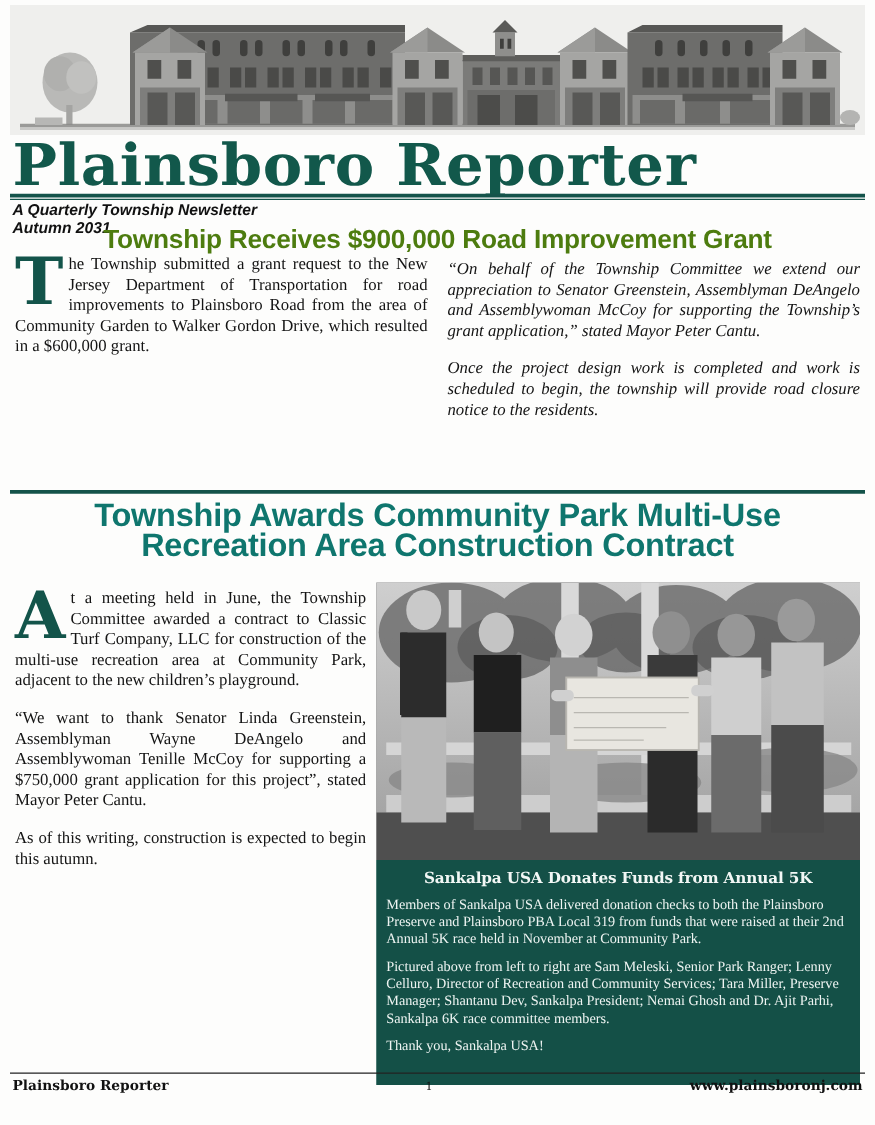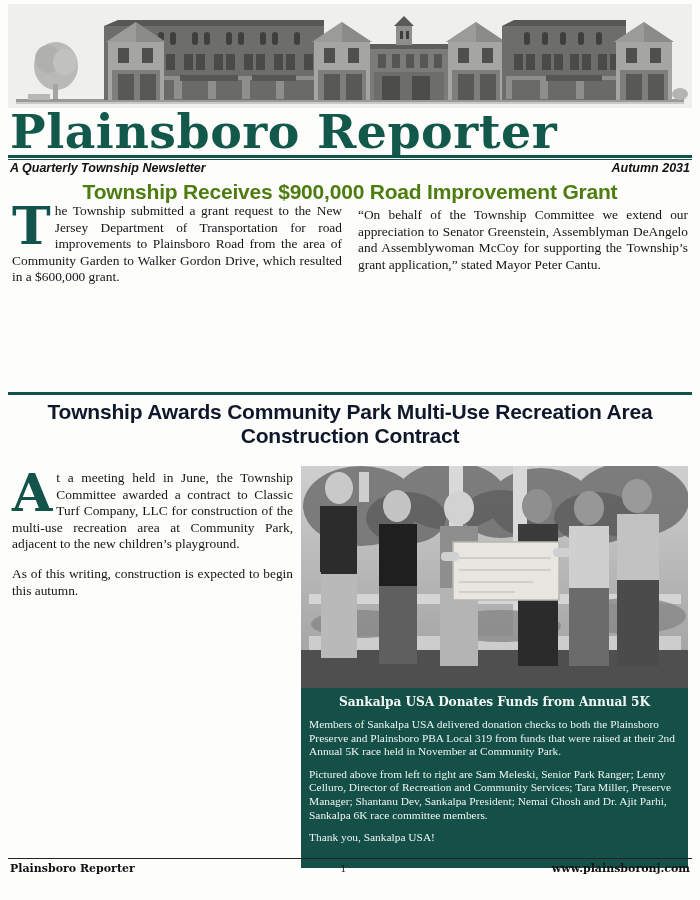--- a/index.html
+++ b/index.html
@@ -57,51 +57,53 @@
 
   
   .subbar {
     position: absolute;
     left: 10px; top: 161px; width: 680px;
     display: flex; justify-content: space-between; align-items: baseline;
     font-family: "Liberation Sans", sans-serif;
     font-weight: 700; font-style: italic;
     font-size: 12.5px;
     color: #111;
+    flex-direction: column;
   }
 
   
   .headline-1 {
     position: absolute; left: 10px; top: 180px; width: 680px;
     text-align: center;
     font-family: "Liberation Sans", sans-serif;
     font-weight: 700;
     font-size: 21px;
     color: #4d7c0f;
     letter-spacing: -0.2px;
   }
   .headline-2 {
     position: absolute; left: 14px; top: 400px; width: 672px;
     text-align: center;
     font-family: "Liberation Sans", sans-serif;
     font-weight: 700;
-    font-size: 21px;
+    font-size: 26px;
     line-height: 24px;
-    color: #0f172a;
+    color: #0f766e;
     letter-spacing: -0.2px;
   }
 
   
   .art1-left {
     position: absolute; left: 12px; top: 203px;
     width: 330px;
   }
   .art1-right {
     position: absolute; left: 358px; top: 207px;
     width: 330px;
+    font-style: italic;
   }
   .body-p {
     font-family: "Liberation Serif", serif;
     font-size: 13.4px;
     line-height: 16.6px;
     text-align: justify;
     color: #141414;
     margin: 0 0 13px 0;
   }
   .body-p:last-child { margin-bottom: 0; }
@@ -352,30 +354,32 @@
   <div class="headline-1">Township Receives $900,000 Road Improvement Grant</div>
 
   <div class="art1-left">
     <p class="body-p dropcap-para">
       <span class="dropcap">T</span><span>he Township submitted a grant request to the New Jersey Department of Transportation for road improvements to Plainsboro Road from the area of Community Garden to Walker Gordon Drive, which resulted in a $600,000 grant.</span>
     </p>
   </div>
 
   <div class="art1-right">
     <p class="body-p">“On behalf of the Township Committee we extend our appreciation to Senator Greenstein, Assemblyman DeAngelo and Assemblywoman McCoy for supporting the Township’s grant application,” stated Mayor Peter Cantu.</p>
+    <p class="body-p">Once the project design work is completed and work is scheduled to begin, the township will provide road closure notice to the residents.</p>
   </div>
 
   <div class="rule-thick" style="top:392px;"></div>
 
   <div class="headline-2">Township Awards Community Park Multi-Use Recreation Area Construction Contract</div>
 
   <div class="art2-left">
     <p class="body-p dropcap-para">
       <span class="dropcap">A</span><span>t a meeting held in June, the Township Committee awarded a contract to Classic Turf Company, LLC for construction of the multi-use recreation area at Community Park, adjacent to the new children’s playground.</span>
     </p>
+    <p class="body-p">“We want to thank Senator Linda Greenstein, Assemblyman Wayne DeAngelo and Assemblywoman Tenille McCoy for supporting a $750,000 grant application for this project”, stated Mayor Peter Cantu.</p>
     <p class="body-p">As of this writing, construction is expected to begin this autumn.</p>
   </div>
 
   <div class="art2-right">
 
     <div class="photo">
       <svg viewBox="0 0 387 222" preserveAspectRatio="none" aria-hidden="true">
         <defs>
           <linearGradient id="sky" x1="0" y1="0" x2="0" y2="1">
             <stop offset="0" stop-color="#cfcfcf"></stop>

